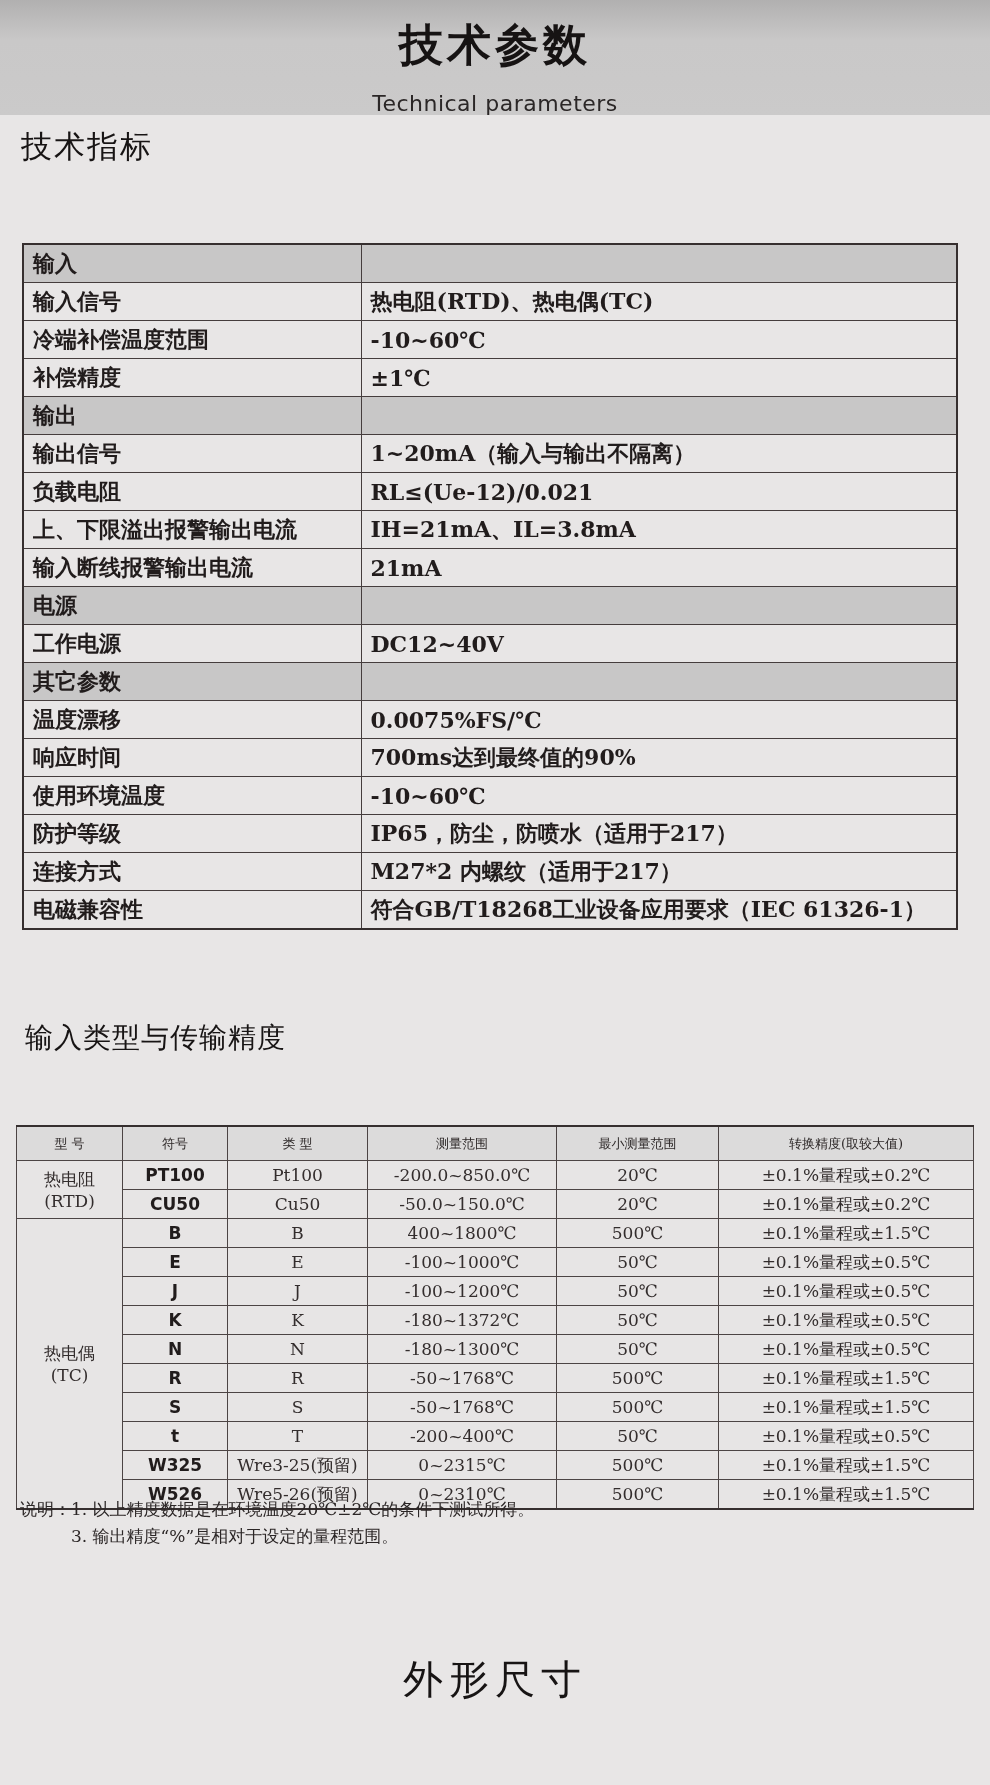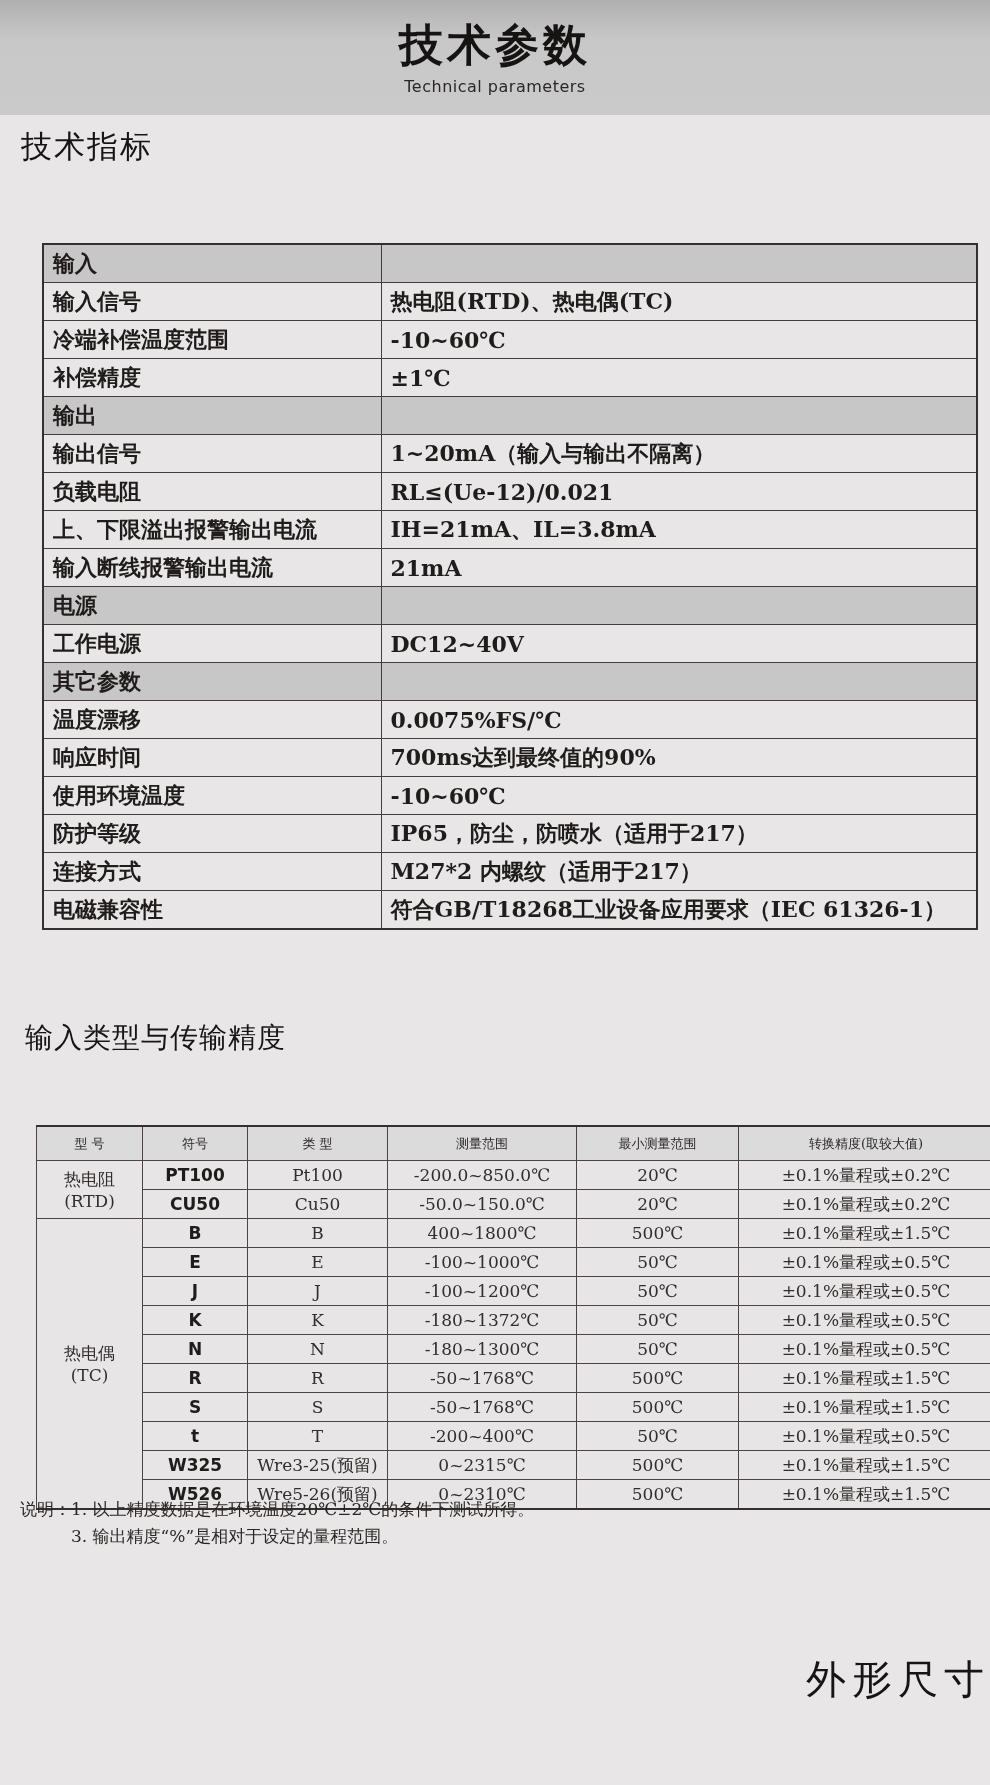--- a/index.html
+++ b/index.html
@@ -4,29 +4,29 @@
 <style>
   html,body{margin:0;padding:0;}
   body{background:#e8e6e6;font-family:"DejaVu Sans",sans-serif;color:#211c1c;}
   .page{position:relative;width:990px;height:1785px;background:#e8e6e6;overflow:hidden;padding-left:20px;}
 
   
   .banner{position:absolute;left:0;top:0;width:990px;height:115px;
           background:linear-gradient(180deg,#b1b0b0 0%,#c9c8c8 35%,#cbcaca 100%);
           text-align:center;}
   .banner-title{padding-top:16px;font-size:44px;font-weight:bold;letter-spacing:4px;color:#161313;}
-  .banner-subtitle{margin-top:2px;font-size:16px;color:#2b2727;letter-spacing:0.5px;}
+  .banner-subtitle{margin-top:16px;font-size:22px;color:#2b2727;letter-spacing:0.5px;}
 
   
   .h-spec{position:absolute;left:21px;top:126px;font-size:31px;font-weight:500;color:#171414;letter-spacing:2px;}
   .h-accuracy{position:absolute;left:25px;top:1019px;font-size:28px;font-weight:500;color:#171414;letter-spacing:1px;}
-  .h-dim{position:absolute;left:0;top:1652px;width:990px;text-align:right;font-size:40px;font-weight:500;color:#171414;letter-spacing:6px;}
-
-  
-  table{border-collapse:collapse;table-layout:fixed;margin-left:20px;}
+  .h-dim{position:absolute;left:0;top:1652px;width:990px;text-align:center;font-size:40px;font-weight:500;color:#171414;letter-spacing:6px;}
+
+  
+  table{border-collapse:collapse;table-layout:fixed;}
   .spec-table{position:absolute;left:22px;top:243px;width:934px;
               border:2px solid #362f2f;font-family:"DejaVu Serif",serif;}
   .spec-table td{border:1px solid #453d3d;height:37px;font-size:22px;font-weight:bold;
                  color:#211c1c;padding:0 0 0 9px;vertical-align:middle;overflow:hidden;white-space:nowrap;}
   .spec-table col.c-label{width:338px;}
   .spec-table col.c-value{width:596px;}
   .spec-table tr.group-row td{background:#c8c7c7;}
 
   
   .acc-table{position:absolute;left:16px;top:1125px;width:957px;

